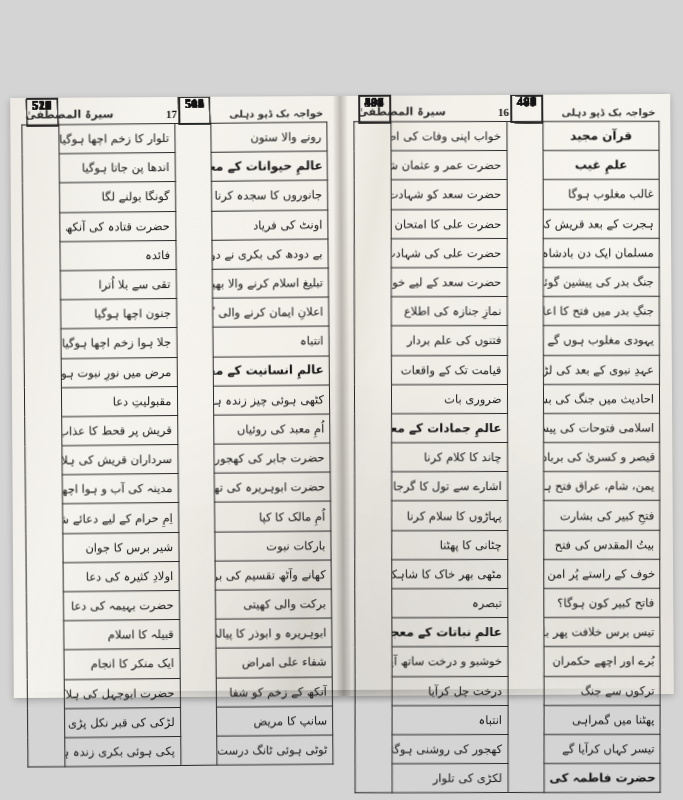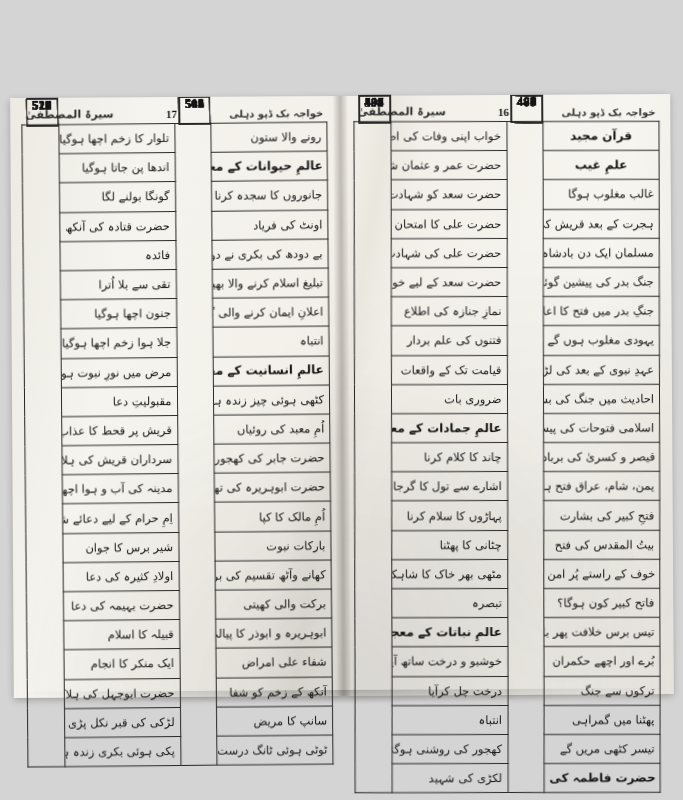--- a/index.html
+++ b/index.html
@@ -283,29 +283,29 @@
               <td class="title">درخت چل کرآیا</td>
               <td class="page">500</td>
             </tr>
             <tr>
               <td class="title">پھٹنا میں گمراہی</td>
               <td class="page">490</td>
               <td class="title">انتباہ</td>
               <td class="page">501</td>
             </tr>
             <tr>
-              <td class="title">تیسر کٹھی مریں گے</td>
+              <td class="title">تیسر کہاں کرآیا گے</td>
               <td class="page">491</td>
               <td class="title">کھجور کی روشنی ہوگئی</td>
               <td class="page">501</td>
             </tr>
             <tr>
               <td class="title heading">حضرت فاطمہ کی وفات کب ہوگی</td>
               <td class="page">491</td>
-              <td class="title">لکڑی کی شہید</td>
+              <td class="title">لکڑی کی تلوار</td>
               <td class="page">502</td>
             </tr>
           </tbody>
       </table>
     </div>
 
     <div class="page left">
       <div class="page-header">
         <span class="hdr-side">خواجہ بک ڈپو دہلی</span>
         <span class="hdr-num">17</span>

